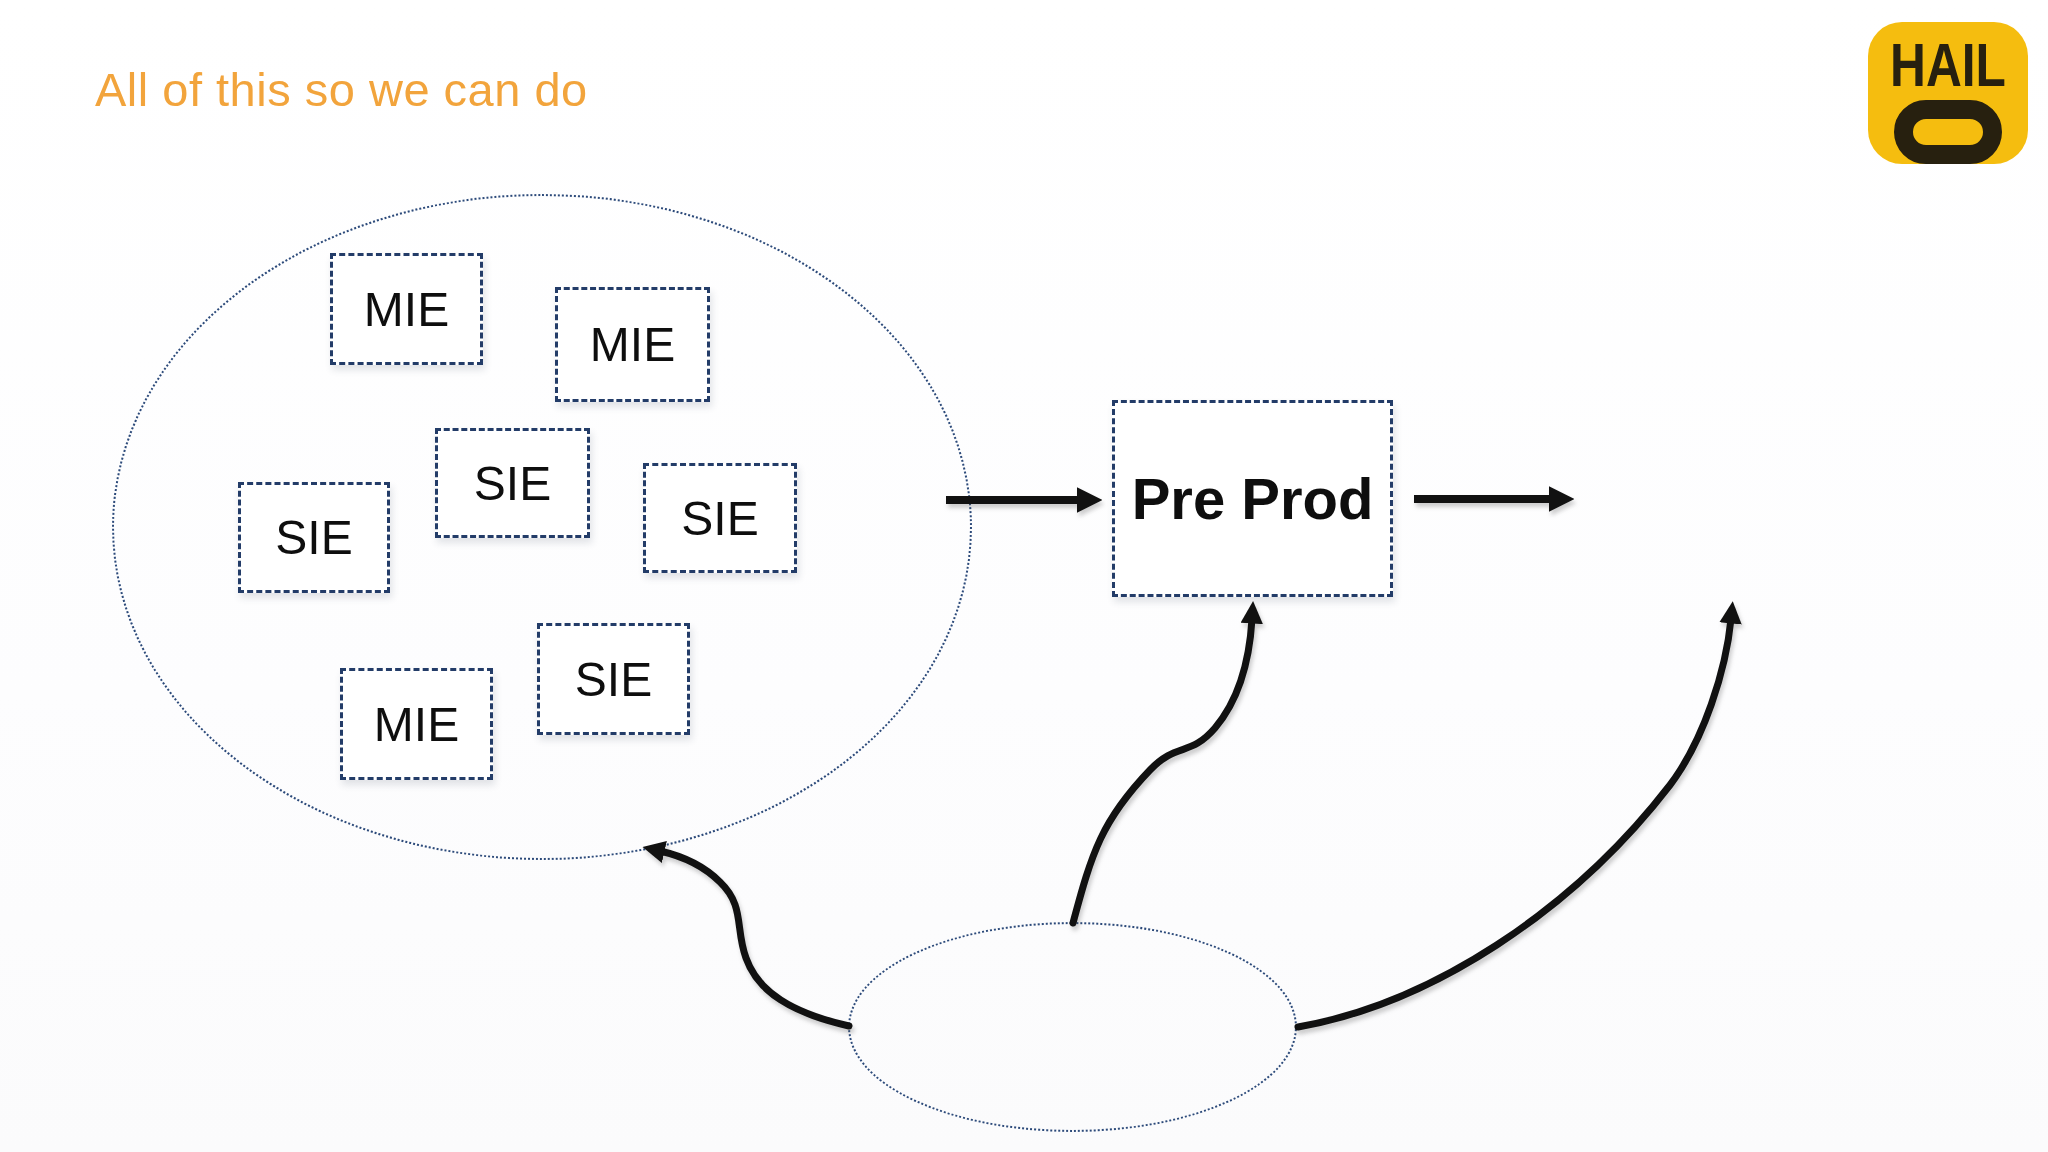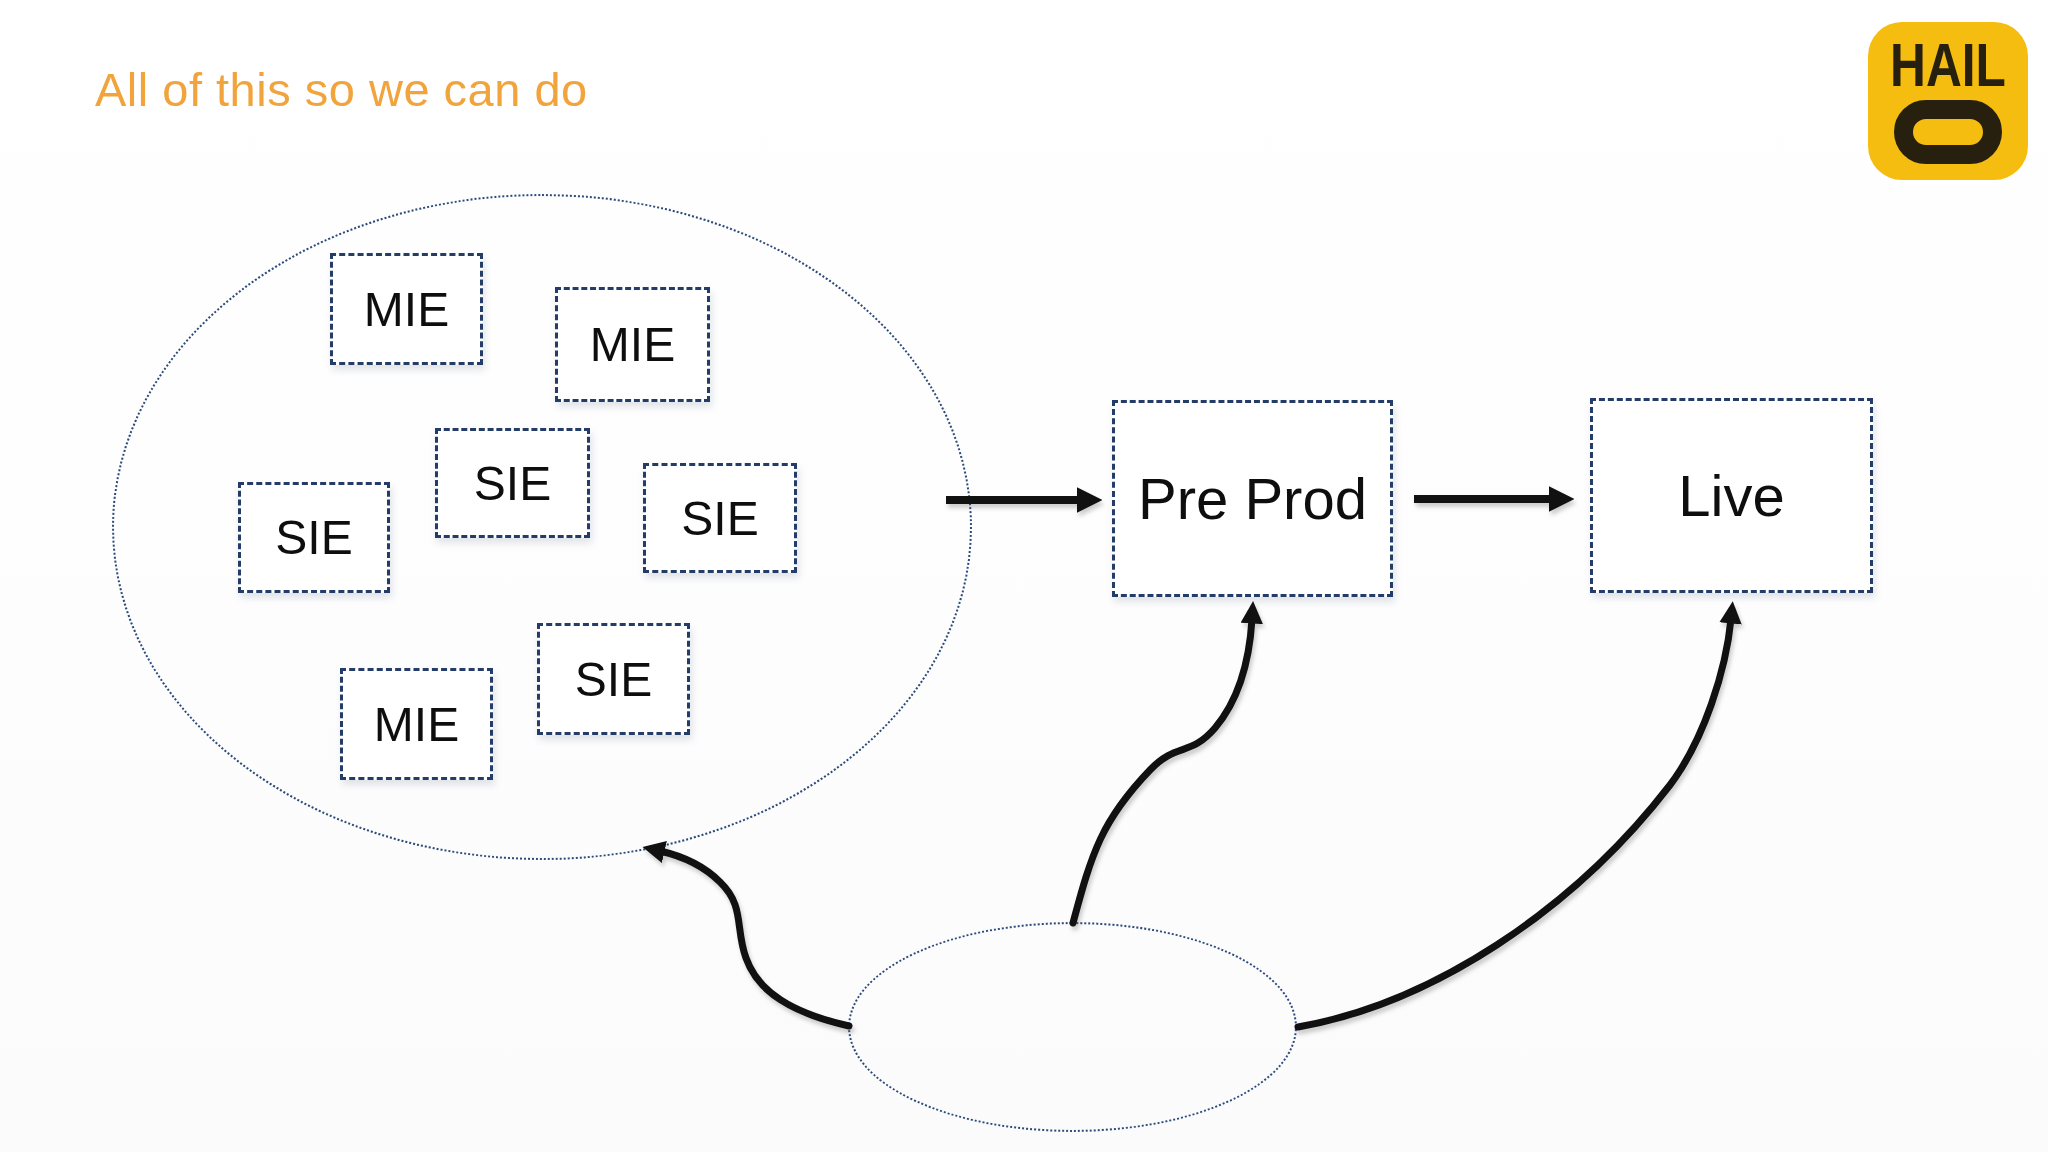--- a/index.html
+++ b/index.html
@@ -25,21 +25,21 @@
     letter-spacing: 0.5px;
     color: #F2A43C;
     white-space: nowrap;
   }
   
   .logo {
     position: absolute;
     left: 1868px;
     top: 22px;
     width: 160px;
-    height: 158px;
+    height: 142px;
     background: #F5BD0F;
     border-radius: 34px;
     text-align: center;
   }
   .logo-word {
     margin-top: 16px;
     font-size: 54px;
     font-weight: bold;
     line-height: 1;
     color: #27200F;
@@ -81,20 +81,21 @@
     box-shadow: 2px 5px 7px rgba(60,70,90,0.14);
   }
   .stage-box {
     position: absolute;
     box-sizing: border-box;
     border: 3px dashed #233C68;
     background: rgba(255,255,255,0.85);
     display: flex; align-items: center; justify-content: center;
     font-size: 58px; color: #0e0e0e;
     box-shadow: 2px 5px 7px rgba(60,70,90,0.14);
+    font-weight: bold;
   }
   .n1 { left: 330px; top: 253px; width: 153px; height: 112px; }
   .n2 { left: 555px; top: 287px; width: 155px; height: 115px; }
   .n3 { left: 435px; top: 428px; width: 155px; height: 110px; }
   .n4 { left: 238px; top: 482px; width: 152px; height: 111px; }
   .n5 { left: 643px; top: 463px; width: 154px; height: 110px; }
   .n6 { left: 537px; top: 623px; width: 153px; height: 112px; }
   .n7 { left: 340px; top: 668px; width: 153px; height: 112px; }
   .pre-prod { left: 1112px; top: 400px; width: 281px; height: 197px; }
   .live     { left: 1590px; top: 398px; width: 283px; height: 195px; }
@@ -122,21 +123,20 @@
 
   <div class="node-box n1">MIE</div>
   <div class="node-box n2">MIE</div>
   <div class="node-box n3">SIE</div>
   <div class="node-box n4">SIE</div>
   <div class="node-box n5">SIE</div>
   <div class="node-box n6">SIE</div>
   <div class="node-box n7">MIE</div>
 
   <div class="stage-box pre-prod">Pre Prod</div>
-  <div class="stage-box live">Live</div>
 
   <div class="dotted-ellipse orch-ellipse"></div>
 
   <svg class="arrow-layer" viewBox="0 0 2048 1152" xmlns="http://www.w3.org/2000/svg">
     <defs>
       <marker id="ah" viewBox="0 0 10 10" refX="2" refY="5" markerWidth="3.2" markerHeight="3.2" orient="auto" markerUnits="strokeWidth">
         <path d="M0,0 L10,5 L0,10 z" fill="#111111"></path>
       </marker>
     </defs>
     <path d="M 946 500 L 1082 500" fill="none" stroke="#111111" stroke-width="8" marker-end="url(#ah)"></path>

